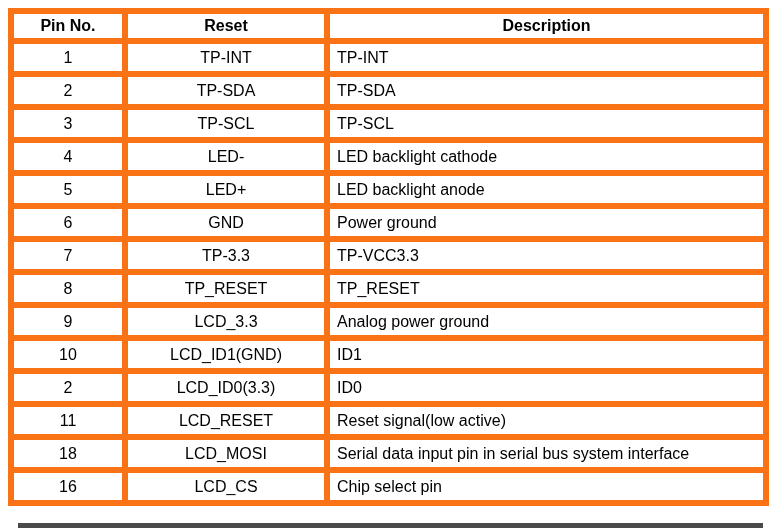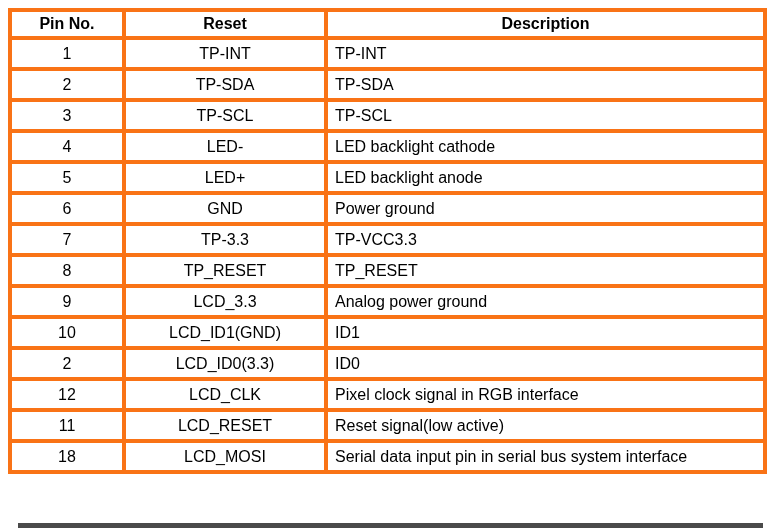--- a/index.html
+++ b/index.html
@@ -14,21 +14,21 @@
   }
   .pin-table {
     position: absolute;
     left: 8px;
     top: 8px;
     width: 755px;
     border-collapse: collapse;
     table-layout: fixed;
   }
   .pin-table th, .pin-table td {
-    border: 4px solid #f97316;
+    border: 6px solid #f97316;
     font-size: 16px;
     padding: 0;
     overflow: hidden;
     white-space: nowrap;
     vertical-align: middle;
   }
   .pin-table th {
     height: 24px;
     font-weight: bold;
     text-align: center;
@@ -120,30 +120,30 @@
         <td>10</td>
         <td>LCD_ID1(GND)</td>
         <td class="desc">ID1</td>
       </tr>
       <tr>
         <td>2</td>
         <td>LCD_ID0(3.3)</td>
         <td class="desc">ID0</td>
       </tr>
       <tr>
-        <td>12</td>
-        <td>LCD_CLK</td>
-        <td class="desc">Pixel clock signal in RGB interface</td>
-      </tr>
-      <tr>
         <td>11</td>
         <td>LCD_RESET</td>
         <td class="desc">Reset signal(low active)</td>
       </tr>
       <tr>
         <td>18</td>
         <td>LCD_MOSI</td>
         <td class="desc">Serial data input pin in serial bus system interface</td>
       </tr>
+      <tr>
+        <td>16</td>
+        <td>LCD_CS</td>
+        <td class="desc">Chip select pin</td>
+      </tr>
     </tbody>
 </table>
 
 <div class="bottom-bar"></div>
 
 </body></html>

